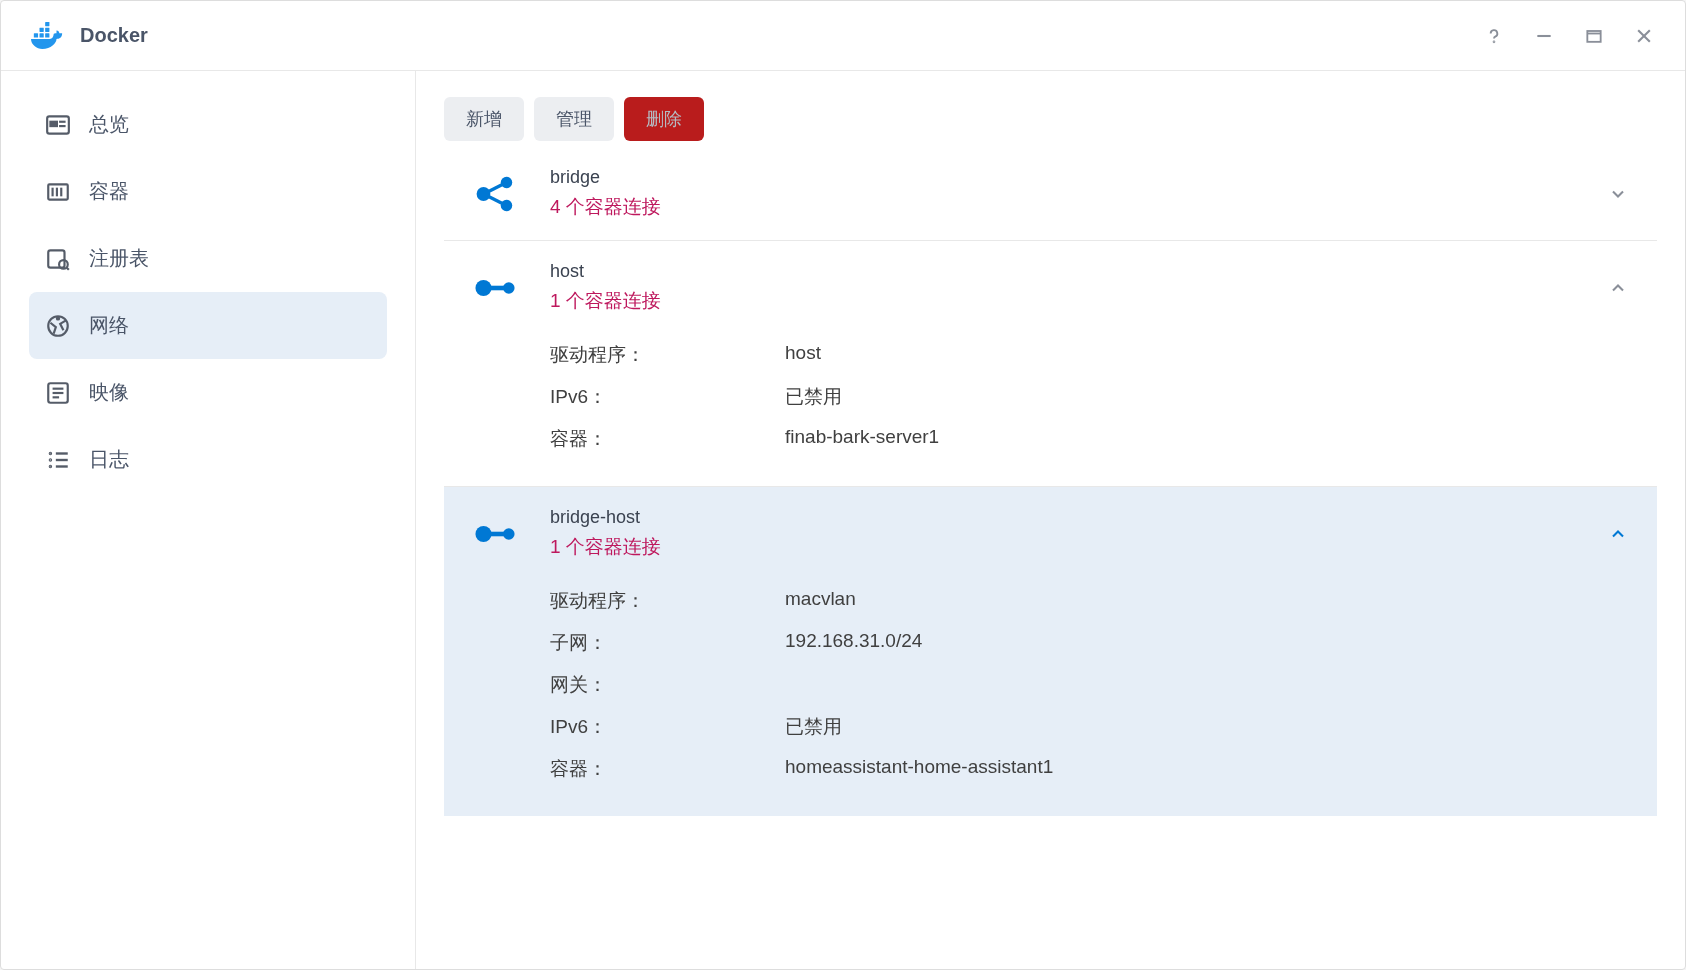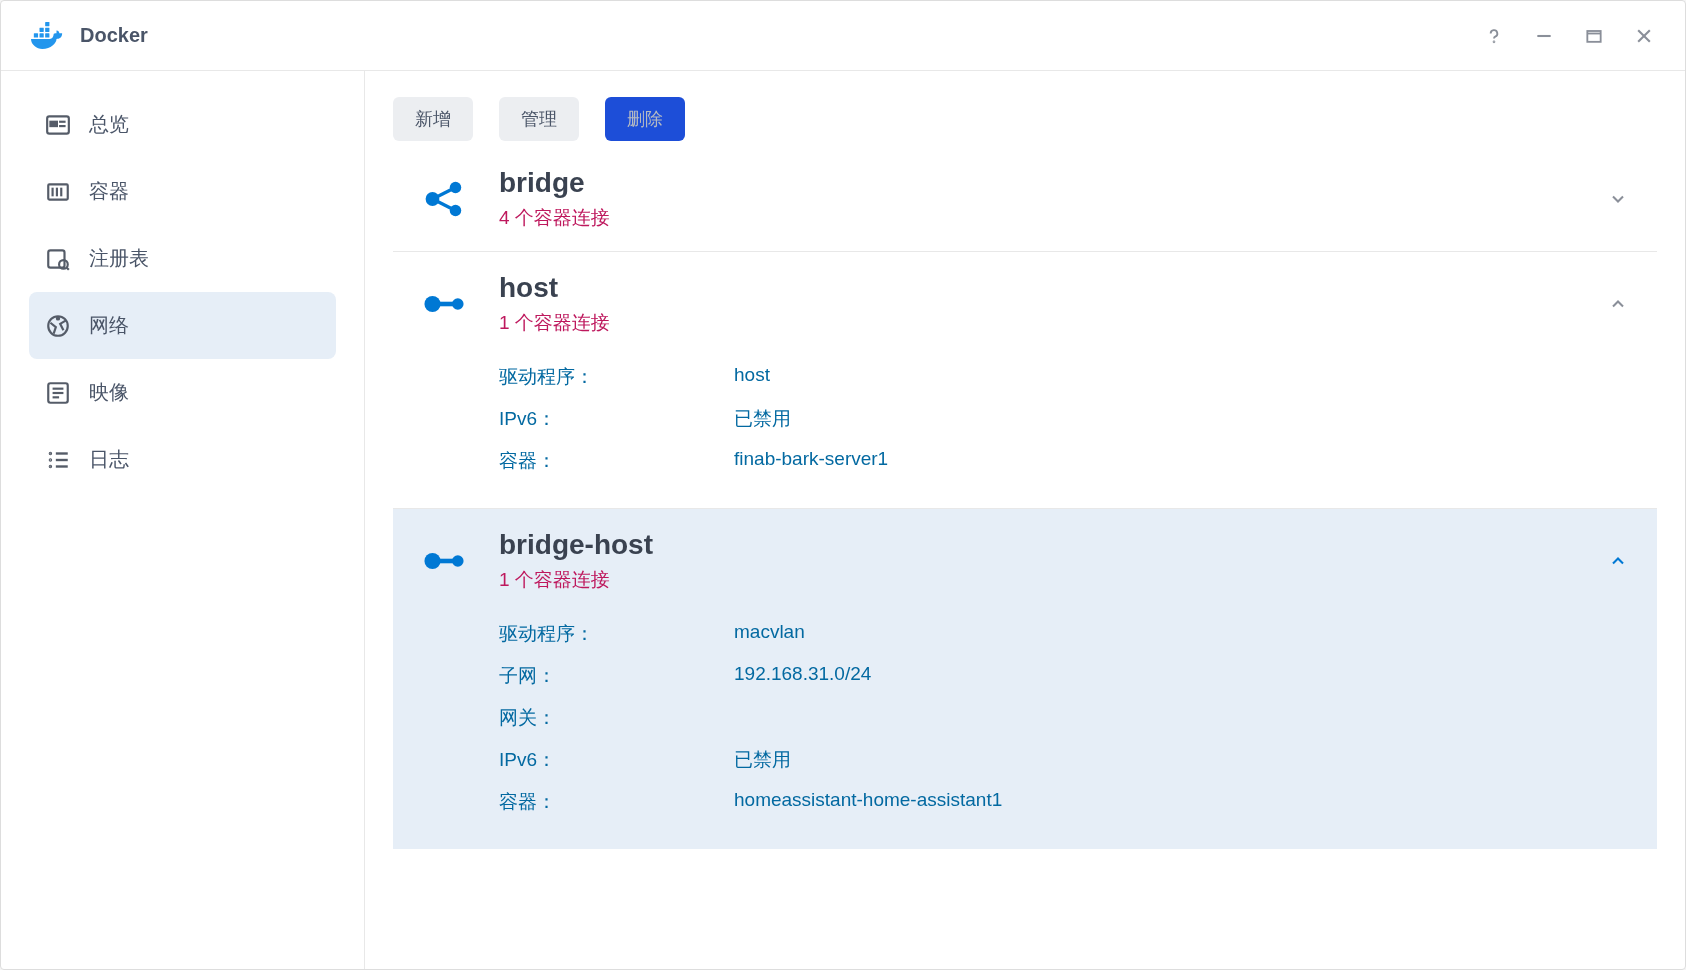--- a/index.html
+++ b/index.html
@@ -58,21 +58,21 @@
       display: flex;
       align-items: center;
       justify-content: center;
     }
     .body-area {
       flex: 1;
       display: flex;
       overflow: hidden;
     }
     .sidebar {
-      width: 364px;
+      width: 415px;
       border-right: 1px solid #e8e8e8;
       padding: 20px 28px;
     }
     .sidebar-item {
       display: flex;
       align-items: center;
       gap: 18px;
       padding: 20px 16px;
       border-radius: 8px;
       cursor: pointer;
@@ -90,34 +90,34 @@
       justify-content: center;
       color: #555c68;
     }
     .content {
       flex: 1;
       padding: 26px 28px;
       overflow-y: auto;
     }
     .toolbar {
       display: flex;
-      gap: 26px;
+      gap: 10px;
       margin-bottom: 6px;
     }
     .btn {
       padding: 10px 22px;
       font-size: 18px;
       border: none;
       border-radius: 6px;
       background: #eceef1;
       color: #4a5568;
       cursor: pointer;
     }
     .btn.disabled {
-      background: #1d4ed8;
+      background: #b91c1c;
       color: #b5bac2;
       cursor: not-allowed;
     }
     .network-list {
       display: flex;
       flex-direction: column;
     }
     .network-item {
       border-top: 1px solid #e8e8e8;
     }
@@ -138,22 +138,22 @@
       height: 50px;
       display: flex;
       align-items: center;
       justify-content: center;
       margin-right: 30px;
     }
     .network-title-group {
       flex: 1;
     }
     .network-name {
-      font-size: 28px;
-      font-weight: 700;
+      font-size: 18px;
+      font-weight: 400;
       color: #3a4250;
       margin-bottom: 6px;
     }
     .network-sub {
       font-size: 19px;
       color: #be185d;
     }
     .chevron {
       width: 26px;
       height: 26px;
@@ -161,21 +161,21 @@
       align-items: center;
       justify-content: center;
     }
     .network-details {
       padding: 0 26px 26px 106px;
     }
     .detail-row {
       display: flex;
       padding: 8px 0;
       font-size: 19px;
-      color: #0369a1;
+      color: #404040;
     }
     .detail-label {
       width: 235px;
     }
     .detail-value {
       flex: 1;
     }
   </style>
 </head>
 <body>

